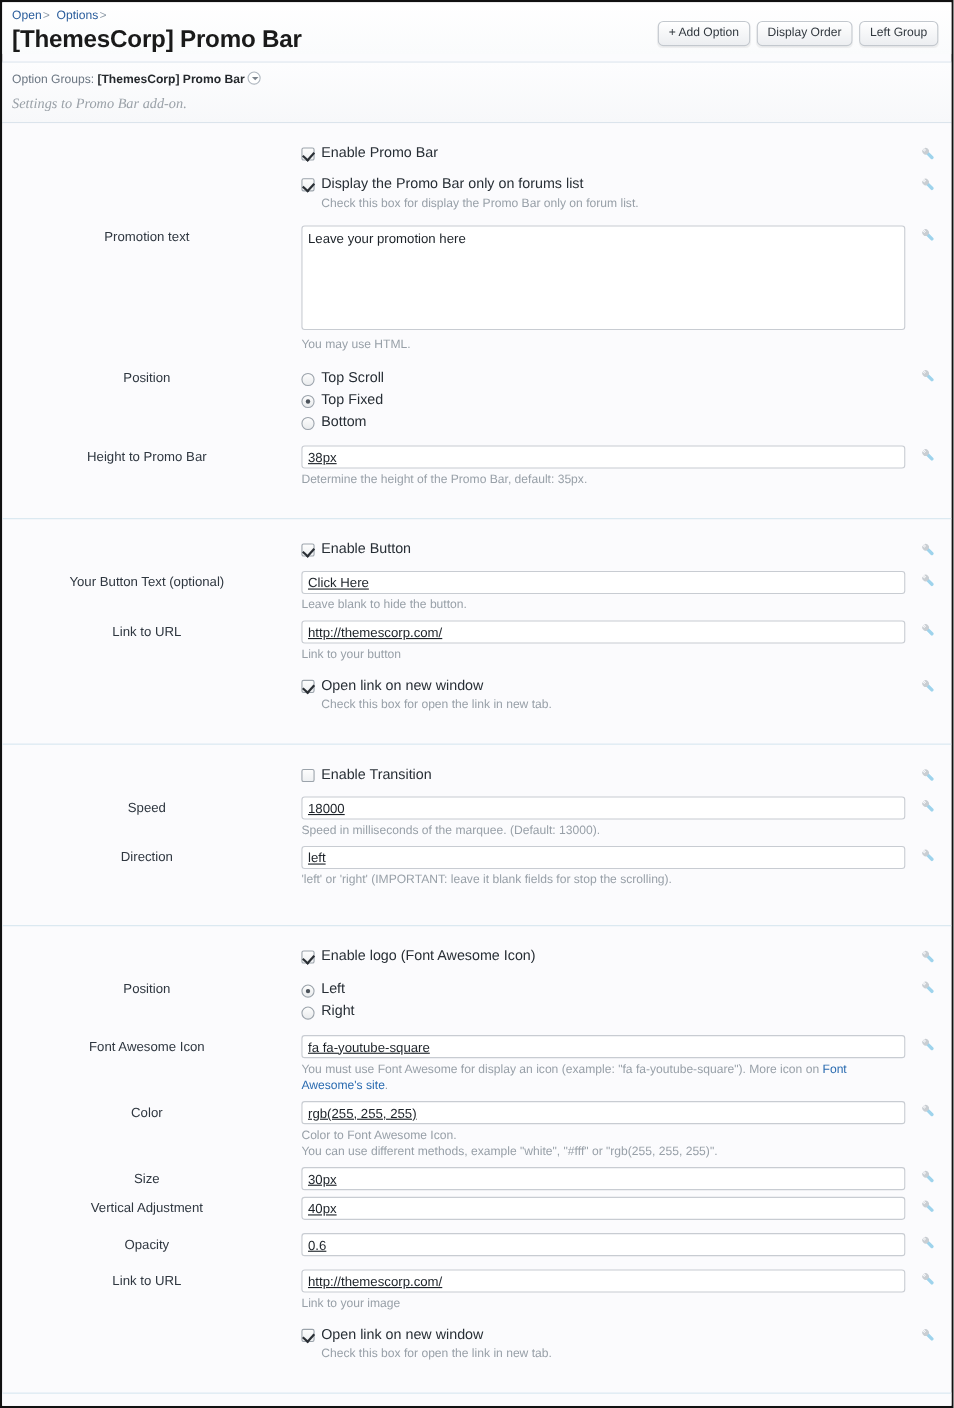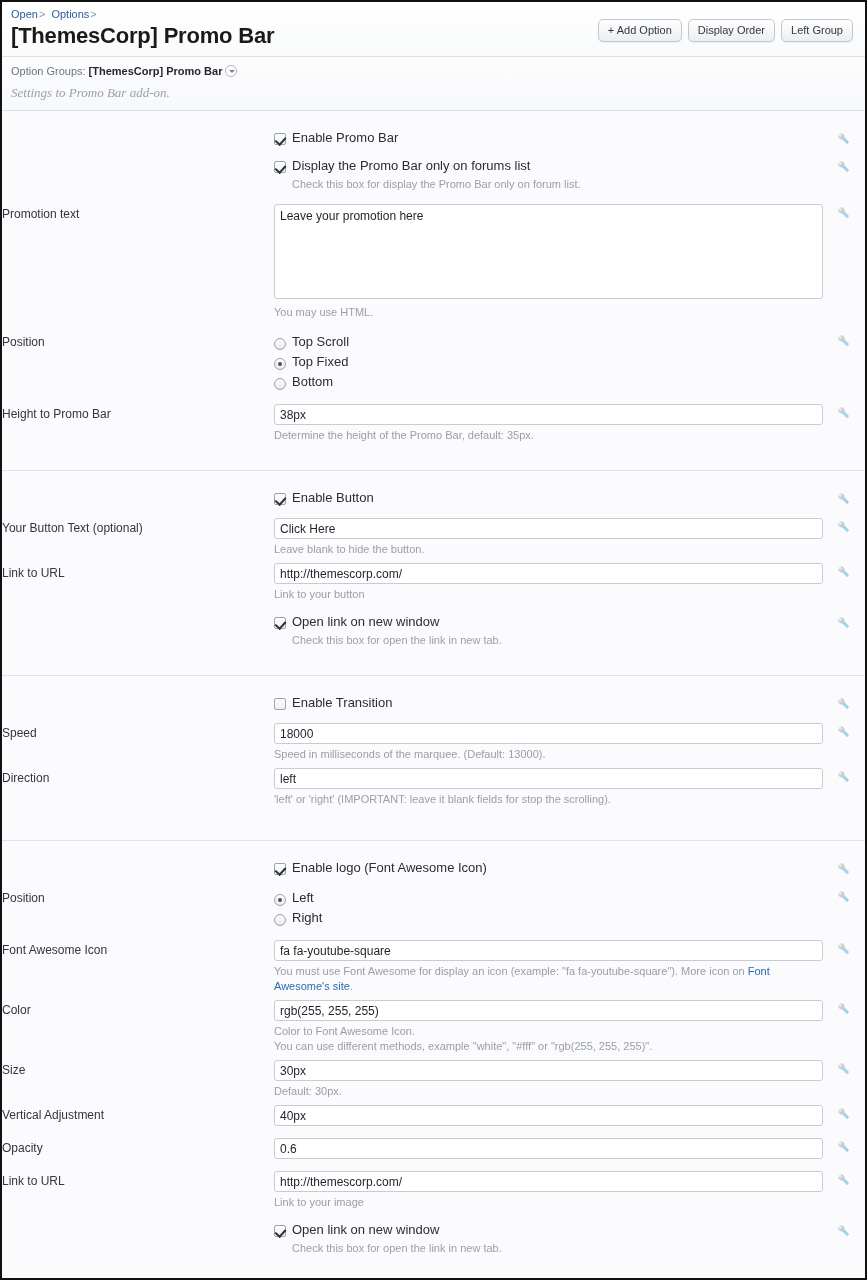--- a/index.html
+++ b/index.html
@@ -124,21 +124,21 @@
   .row {
     position: relative;
     display: flex;
     align-items: flex-start;
     padding: 3px 0 3px 0;
     min-height: 20px;
   }
   .lbl {
     width: 272px;
     flex: 0 0 272px;
-    text-align: left;
+    text-align: center;
     padding-right: 9px;
     padding-top: 3px;
     font-size: 12px;
     color: #2f3740;
     line-height: 15px;
   }
   .ctrl {
     flex: 1 1 auto;
     padding-right: 40px;
     max-width: 555px;
@@ -149,20 +149,21 @@
     width: 549px;
     height: 21px;
     border: 1px solid #c8ccd2;
     border-radius: 3px;
     background: #ffffff;
     padding: 2px 5px;
     font-family: "Liberation Sans", sans-serif;
     font-size: 12px;
     color: #1d2329;
     outline: none;
+    text-decoration: underline;
   }
   textarea.txtarea {
     width: 549px;
     height: 95px;
     border: 1px solid #c8ccd2;
     border-radius: 3px;
     background: #ffffff;
     padding: 4px 5px;
     font-family: "Liberation Sans", sans-serif;
     font-size: 12px;
@@ -629,21 +630,20 @@
             <rect x="10.6" y="2.6" width="1.1" height="4" fill="#fbfbfd"></rect>
             <rect x="12.3" y="2.6" width="1.1" height="4" fill="#fbfbfd"></rect>
           </g>
         </svg>
       </div>
 
       <div class="row">
         <div class="lbl">Size</div>
         <div class="ctrl">
           <input class="txt" type="text" value="30px" style="">
-          <div class="hint">Default: 30px.</div>
         </div>
         <svg class="wrench" viewBox="0 0 24 24">
           <g transform="rotate(-45 12 12)">
             <rect x="10" y="8" width="4" height="12" rx="1.6" fill="#9ed3ec"></rect>
             <path d="M12 3.2 a4 4 0 0 1 4 4 a4 4 0 0 1 -8 0 a4 4 0 0 1 4 -4 z" fill="#c9ced3"></path>
             <rect x="10.6" y="2.6" width="1.1" height="4" fill="#fbfbfd"></rect>
             <rect x="12.3" y="2.6" width="1.1" height="4" fill="#fbfbfd"></rect>
           </g>
         </svg>
       </div>

